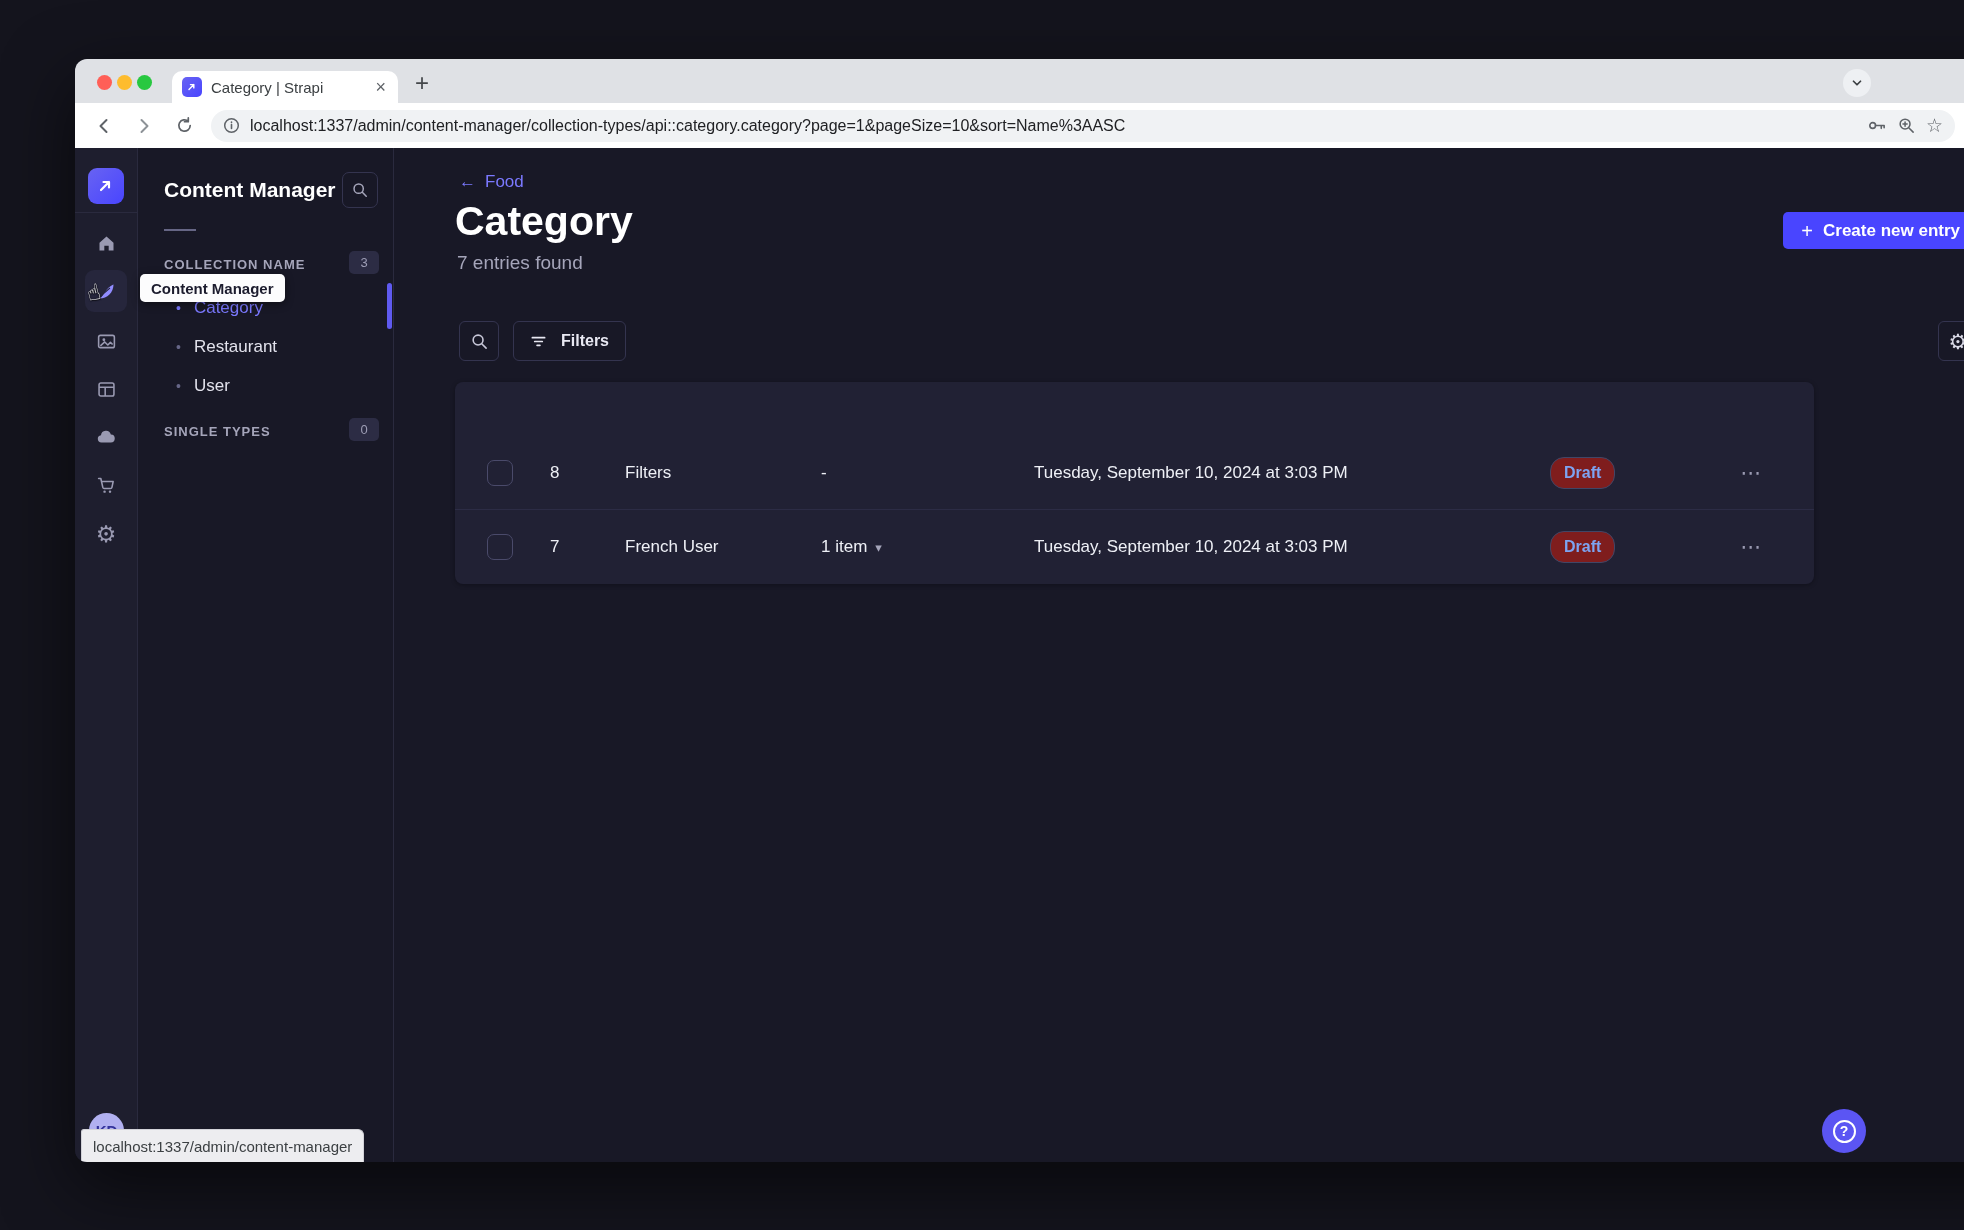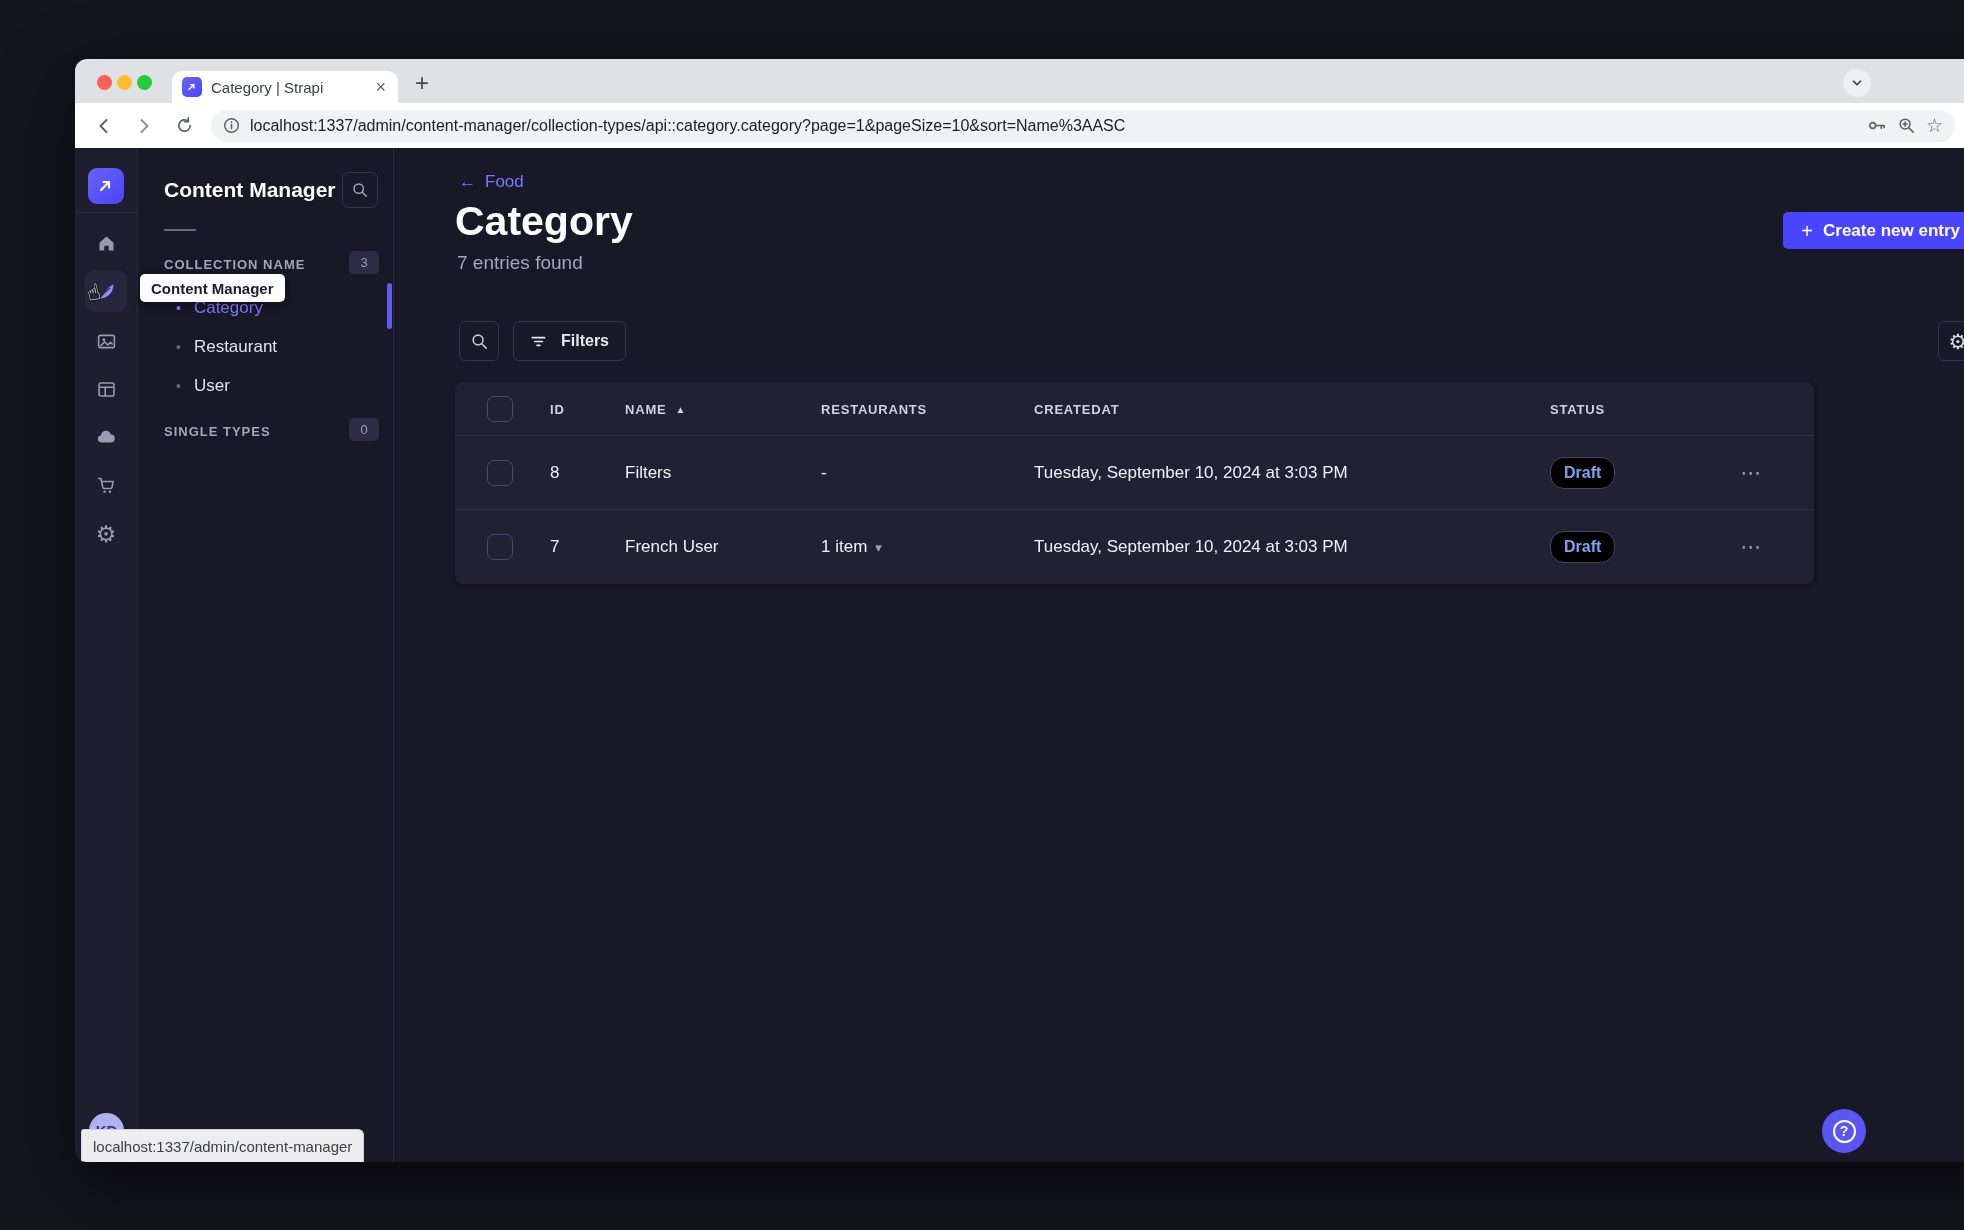--- a/index.html
+++ b/index.html
@@ -85,21 +85,21 @@
         letter-spacing:.8px; color:#d0d0de; gap:9px; }
   .sort-caret { font-size:10px; color:#d0d0de; }
   .trow { position:absolute; left:0; width:100%; height:74px; }
   .trow.r0 { top:54px; border-bottom:1px solid #2c2c45; }
   .trow.r1 { top:128px; }
   .td { position:absolute; top:0; height:74px; display:flex; align-items:center; font-size:17px; color:#eef0f6; gap:8px; }
   .checkbox { position:absolute; left:32px; width:26px; height:26px; border:1.5px solid #4a4a6a; border-radius:7px; background:transparent; }
   .thead .checkbox { top:14px; } .trow .checkbox { top:24px; }
   .c-id { left:95px; } .c-name { left:170px; } .c-rest { left:366px; } .c-date { left:579px; } .c-status { left:1095px; }
   .caret-down { font-size:13px; color:#a5a5ba; }
-  .draft-badge { height:32px; padding:0 13px; border:1px solid #414666; border-radius:14px; background:#000000;
+  .draft-badge { height:32px; padding:0 13px; border:1px solid #414666; border-radius:14px; background:#7f1d1d;
                  color:#7da4f2; font-size:16px; font-weight:600; display:flex; align-items:center; }
   .rowmenu { position:absolute; left:1275px; top:0; height:74px; width:44px; display:flex; align-items:center;
              justify-content:center; color:#9a9ab2; font-size:21px; letter-spacing:2px; }
 
   
   .cm-tooltip { position:absolute; left:65px; top:126px; height:28px; background:#fcfcfd; border-radius:5px;
                 box-shadow:0 2px 8px rgba(0,0,0,.45); display:flex; align-items:center; padding:0 11px;
                 font-size:15px; font-weight:700; color:#1c1c2e; z-index:40; white-space:nowrap; }
   .cursor { position:absolute; left:12px; top:132px; font-size:22px; color:#fff; z-index:50;
             text-shadow:0 0 2px #000, 0 1px 1px #000; transform:rotate(-14deg); }
@@ -309,39 +309,20 @@
                 <path d="M2.5 5 H15.5 M5 9 H13 M7.5 13 H10.5" stroke="currentColor" stroke-width="1.8" stroke-linecap="round"></path>
               </svg>
             </span>
           <span>Filters</span>
         </div>
         <div class="iconbtn" style="right:61px; top:173px;">
           <span class="tgear">⚙</span>
         </div>
 
         <div class="table">
-          <div class="thead">
-            <div class="checkbox"></div>
-            <div class="th c-id">
-                <span>ID</span>
-              </div>
-            <div class="th c-name">
-              <span>NAME</span>
-              <span class="sort-caret">▲</span>
-            </div>
-            <div class="th c-rest">
-                <span>RESTAURANTS</span>
-              </div>
-            <div class="th c-date">
-                <span>CREATEDAT</span>
-              </div>
-            <div class="th c-status">
-                <span>STATUS</span>
-              </div>
-          </div>
 
           <div class="trow r0">
             <div class="checkbox"></div>
             <div class="td c-id">8</div>
             <div class="td c-name">Filters</div>
             <div class="td c-rest">-</div>
             <div class="td c-date">Tuesday, September 10, 2024 at 3:03 PM</div>
             <div class="td c-status">
               <span class="draft-badge">Draft</span>
             </div>

